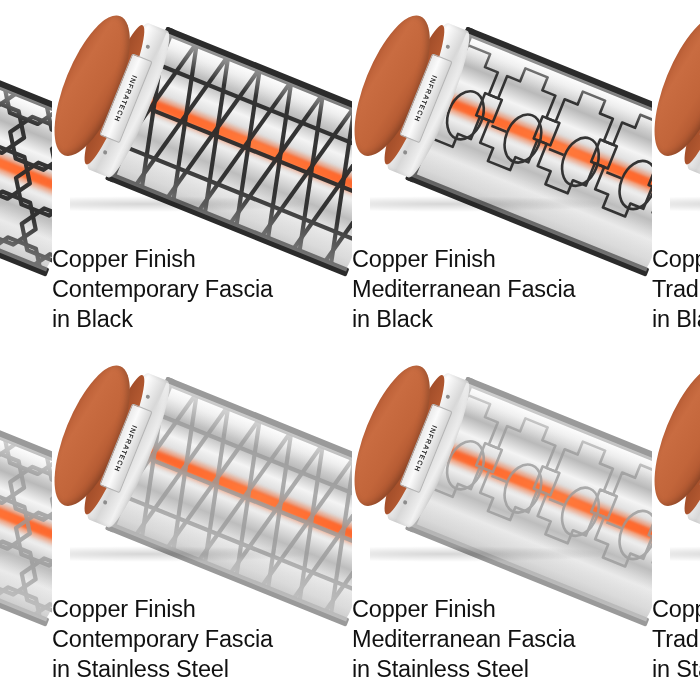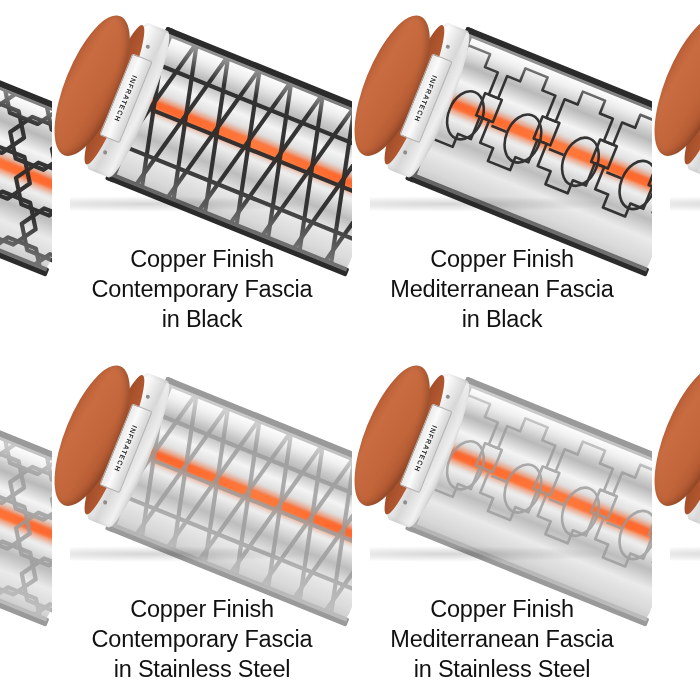--- a/index.html
+++ b/index.html
@@ -32,21 +32,21 @@
     position: relative;
     width: 300px; height: 350px;
     overflow: hidden;
   }
 
   
   .caption {
     position: absolute;
     left: 0; right: 0;
     top: 244px;
-    text-align: center;
+    text-align: left;
     font-size: 23.5px;
     line-height: 30px;
     color: #111111;
     letter-spacing: -0.2px;
     white-space: nowrap;
   }
   .caption .ln { display: block; }
 
   
   .art {

